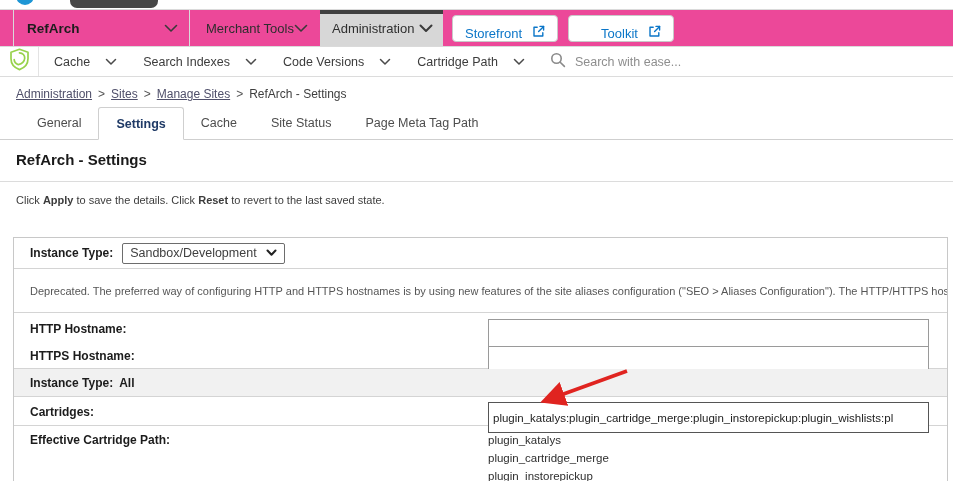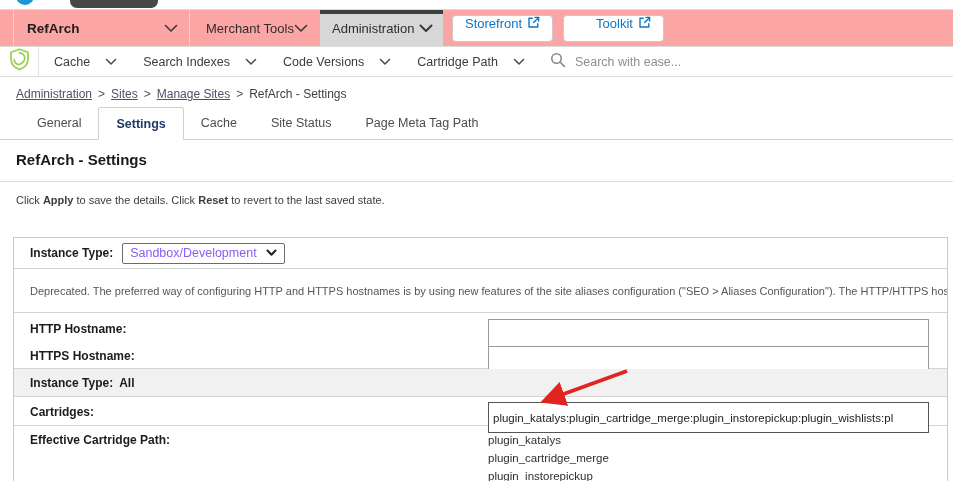--- a/index.html
+++ b/index.html
@@ -4,28 +4,28 @@
 <style>
   * { margin:0; padding:0; box-sizing:border-box; }
   body { font-family:"Liberation Sans", sans-serif; background:#fff; }
   .screen { position:relative; width:953px; height:481px; background:#fff; overflow:hidden; }
 
   
   .frag-blue { position:absolute; left:16px; top:-13px; width:18px; height:18px; border-radius:50%; background:#1e96d5; }
   .frag-pill { position:absolute; left:70px; top:-11px; width:88px; height:19px; border-radius:7px; background:#474747; }
 
   
-  .nav1 { position:absolute; top:9px; left:0; right:0; height:38px; border-top:1px solid #dadada; border-bottom:1px solid #dadada; display:flex; align-items:stretch; background:#fca5a5; }
+  .nav1 { position:absolute; top:9px; left:0; right:0; height:38px; border-top:1px solid #dadada; border-bottom:1px solid #dadada; display:flex; align-items:stretch; background:#ec4899; }
   .site-cell { margin-left:13px; width:177px; border-left:1px solid #dadada; border-right:1px solid #dadada; padding:0 11px 0 13px; display:flex; justify-content:space-between; align-items:center; cursor:pointer; }
   .site-cell .lbl { font-size:13.5px; font-weight:bold; color:#1d1d1d; }
   .nav1-item { display:flex; align-items:center; justify-content:space-between; font-size:13px; color:#2e2e2e; cursor:pointer; }
   .mt-item { width:130px; padding:0 12px 0 16px; }
   .admin-item { width:123px; padding:0 10px 0 12px; background:#d7d7d7; box-shadow:inset 0 4px 0 0 #3f3f3f; }
   .chev { color:#3a3a3a; display:inline-flex; }
-  .ext-btn { align-self:center; height:27px; padding:0 12px; border:1px solid #c9c9c9; border-radius:4px; display:flex; align-items:flex-start; gap:5px; color:#0b76c8; font-size:13px; background:#fff; cursor:pointer; }
+  .ext-btn { align-self:center; height:27px; padding:0 12px; border:1px solid #c9c9c9; border-radius:4px; display:flex; align-items:flex-end; gap:10px; color:#0b76c8; font-size:13px; background:#fff; cursor:pointer; }
   .btn-storefront { margin-left:9px; }
   .btn-toolkit { margin-left:10px;padding-left:32px; }
 
   
   .nav2 { position:absolute; top:47px; left:0; right:0; height:30px; border-bottom:1px solid #dcdcdc; display:flex; align-items:stretch; background:#fff; }
   .shield-cell { width:39px; border-right:1px solid #e3e3e3; display:flex; align-items:center; justify-content:center; }
   .nav2-item { display:flex; align-items:center; gap:15px; padding:0 11px; margin-left:4px; font-size:12.5px; color:#3c3c3c; cursor:pointer; }
   .nav2-item .chev { color:#4a4a4a; }
   .nav2-search { display:flex; align-items:center; gap:9px; margin-left:14px; }
   .nav2-search input { border:none; outline:none; font-size:12.5px; color:#333; width:220px; font-family:"Liberation Sans", sans-serif; }
@@ -44,21 +44,21 @@
   .page-title { position:absolute; top:151px; left:16px; font-size:15px; font-weight:bold; color:#1a1a1a; }
   .rule { position:absolute; top:181px; left:0; right:0; border-top:1px solid #dcdcdc; }
   .instructions { position:absolute; top:194px; left:16px; font-size:11px; color:#3c3c3c; }
   .instructions b { font-weight:bold; }
 
   
   .panel { position:absolute; top:237px; left:13px; width:935px; height:260px; border:1px solid #c8c8c8; border-bottom:none; background:#fff; }
   .prow { border-bottom:1px solid #d4d4d4; position:relative; }
   .row-instance { height:31px; display:flex; align-items:center; padding-left:16px; gap:9px; }
   .flabel { font-size:12px; font-weight:bold; color:#1c1c1c; }
-  .select { height:21px; border:1px solid #6d6d6d; border-radius:2px; background:#fff; display:flex; align-items:center; gap:9px; padding:0 7px; font-size:12.5px; color:#8b5cf6; cursor:pointer; }
+  .select { height:21px; border:1px solid #6d6d6d; border-radius:2px; background:#fff; display:flex; align-items:center; gap:9px; padding:0 7px; font-size:12.5px; color:#404040; cursor:pointer; }
   .select .chev { color:#222; }
   .row-deprecated { height:44px; display:flex; align-items:center; padding:0 16px; font-size:11px; color:#565656; white-space:nowrap; overflow:hidden; }
   .row-hostnames { height:56px; }
   .row-hostnames .flabel { position:absolute; left:16px; }
   .txt-input { position:absolute; left:474px; width:441px; height:31px; border:1px solid #9a9a9a; background:#fff; font-size:11.5px; font-family:"Liberation Sans", sans-serif; padding:0 4px; color:#222; outline:none; }
   .row-instance-all { height:28px; background:#f1f1f1; display:flex; align-items:center; padding-left:16px; gap:6px; }
   .row-instance-all .val { font-size:12px; font-weight:bold; color:#1c1c1c; }
   .row-cartridges { height:29px; }
   .row-cartridges .flabel { position:absolute; left:16px; top:8px; }
   .cartridges-input { top:5px; border:1px solid #555; }

